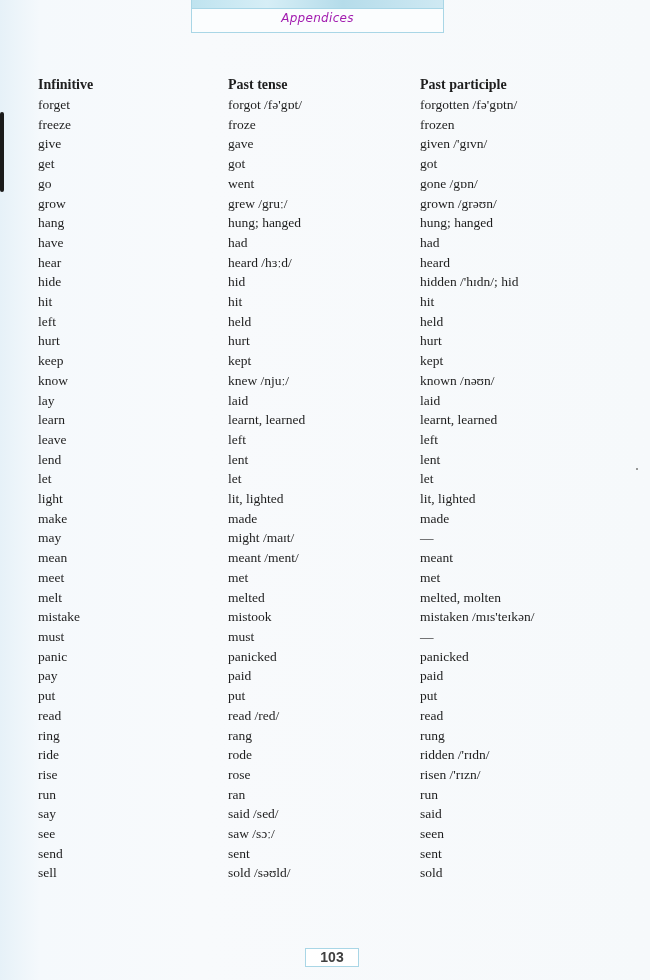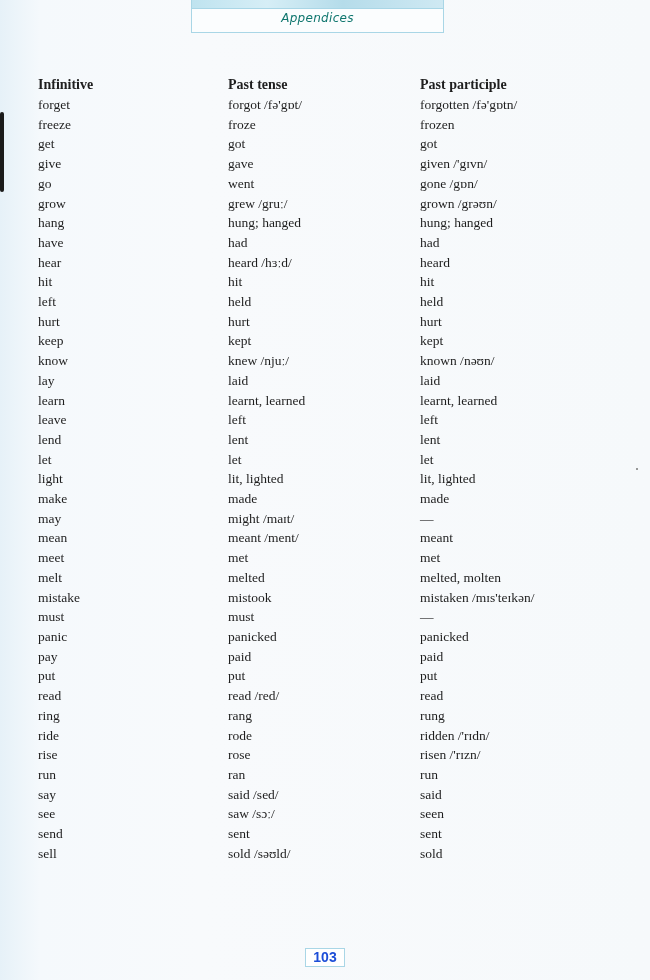--- a/index.html
+++ b/index.html
@@ -13,43 +13,43 @@
     border: 1px solid #a9d6e6; border-top: none; background: #fbfdfe; box-sizing: border-box;
   }
   .header-art {
     position: absolute; left: 0; top: 0; width: 100%; height: 8px;
     background: linear-gradient(90deg, #bfe3ef, #d6eef6 30%, #b5dcea 60%, #cfe9f3);
     border-bottom: 1px solid #a9d6e6;
   }
   .header-label {
     position: absolute; left: 0; right: 0; top: 11px; text-align: center;
     font-family: "DejaVu Sans", sans-serif; font-style: italic; font-size: 12px;
-    color: #0f766e; letter-spacing: 0.3px;
+    color: #a21caf; letter-spacing: 0.3px;
   }
   .binding-mark {
     position: absolute; left: 0; top: 112px; width: 4px; height: 80px;
     background: #1a1a1a; border-radius: 2px;
   }
   .dot { position: absolute; width: 2px; height: 2px; background: #777; border-radius: 1px; }
   table.verbs {
     position: absolute; left: 38px; top: 75px; border-collapse: collapse;
   }
   table.verbs th, table.verbs td {
     padding: 0; height: 19.7px; line-height: 19.7px; font-size: 13.5px;
     text-align: left; white-space: nowrap; vertical-align: middle;
   }
   table.verbs th { font-weight: bold; font-size: 14px; height: 20px; }
   .c1 { width: 190px; }
   .c2 { width: 192px; margin-top: 11px; }
   .c3 { width: 200px; }
   .page-num {
-    position: absolute; left: 305px; top: 948px; width: 40px; height: 19px;
+    position: absolute; left: 305px; top: 948px; width: 54px; height: 19px;
     border: 1px solid #a9d6e6; background: #ffffff; box-sizing: border-box;
     font-family: "Liberation Sans", sans-serif; font-weight: bold; font-size: 14px;
-    text-align: center; line-height: 17px; color: #1d4ed8;
+    text-align: center; line-height: 17px; color: #404040;
   }
 </style>
 </head>
 <body>
 
 <div class="header-tab">
   <div class="header-art"></div>
   <div class="header-label">Appendices</div>
 </div>
 
@@ -69,30 +69,30 @@
         <td class="c1">forget</td>
         <td class="c2">forgot /fə'gɒt/</td>
         <td class="c3">forgotten /fə'gɒtn/</td>
       </tr>
       <tr>
         <td class="c1">freeze</td>
         <td class="c2">froze</td>
         <td class="c3">frozen</td>
       </tr>
       <tr>
+        <td class="c1">give</td>
+        <td class="c2">gave</td>
+        <td class="c3">given /'gɪvn/</td>
+      </tr>
+      <tr>
         <td class="c1">get</td>
         <td class="c2">got</td>
         <td class="c3">got</td>
       </tr>
       <tr>
-        <td class="c1">give</td>
-        <td class="c2">gave</td>
-        <td class="c3">given /'gɪvn/</td>
-      </tr>
-      <tr>
         <td class="c1">go</td>
         <td class="c2">went</td>
         <td class="c3">gone /gɒn/</td>
       </tr>
       <tr>
         <td class="c1">grow</td>
         <td class="c2">grew /gruː/</td>
         <td class="c3">grown /grəʊn/</td>
       </tr>
       <tr>
@@ -104,20 +104,25 @@
         <td class="c1">have</td>
         <td class="c2">had</td>
         <td class="c3">had</td>
       </tr>
       <tr>
         <td class="c1">hear</td>
         <td class="c2">heard /hɜːd/</td>
         <td class="c3">heard</td>
       </tr>
       <tr>
+        <td class="c1">hide</td>
+        <td class="c2">hid</td>
+        <td class="c3">hidden /'hɪdn/; hid</td>
+      </tr>
+      <tr>
         <td class="c1">hit</td>
         <td class="c2">hit</td>
         <td class="c3">hit</td>
       </tr>
       <tr>
         <td class="c1">left</td>
         <td class="c2">held</td>
         <td class="c3">held</td>
       </tr>
       <tr>

